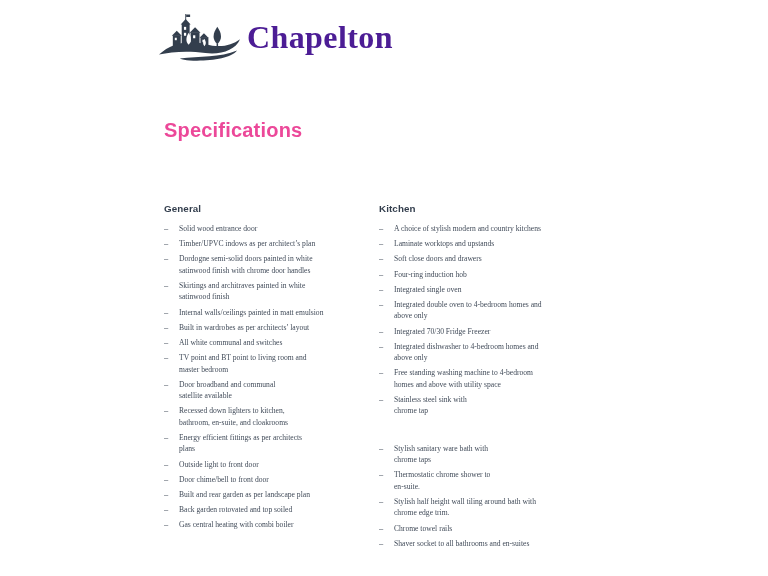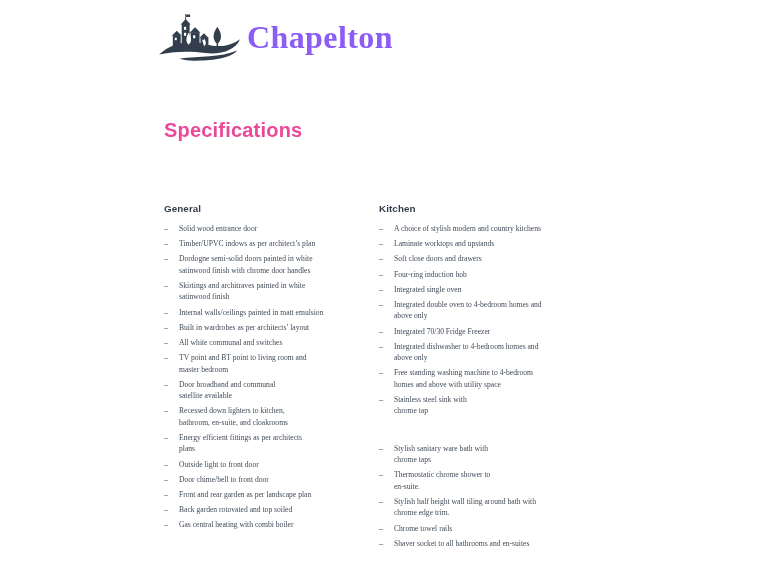--- a/index.html
+++ b/index.html
@@ -18,21 +18,21 @@
     left:158px; top:10px;
     display:flex;
     align-items:center;
   }
   .logo-icon svg { display:block; width:84px; height:54px; }
   .brand {
     font-family:"Liberation Serif", serif;
     font-weight:700;
     font-size:32px;
     letter-spacing:0.4px;
-    color:#8b5cf6;
+    color:#4c1d95;
     margin-left:5px;
     line-height:54px;
   }
 
   
   .page-title {
     position:absolute;
     left:164px; top:119px;
     font-size:20px;
     font-weight:700;
@@ -169,21 +169,21 @@
         <li>
           <span class="dash">–</span>
           <span class="item-text">Outside light to front door</span>
         </li>
         <li>
           <span class="dash">–</span>
           <span class="item-text">Door chime/bell to front door</span>
         </li>
         <li>
           <span class="dash">–</span>
-          <span class="item-text">Front and rear garden as per landscape plan</span>
+          <span class="item-text">Built and rear garden as per landscape plan</span>
         </li>
         <li>
           <span class="dash">–</span>
           <span class="item-text">Back garden rotovated and top soiled</span>
         </li>
         <li>
           <span class="dash">–</span>
           <span class="item-text">Gas central heating with combi boiler</span>
         </li>
       </ul>

